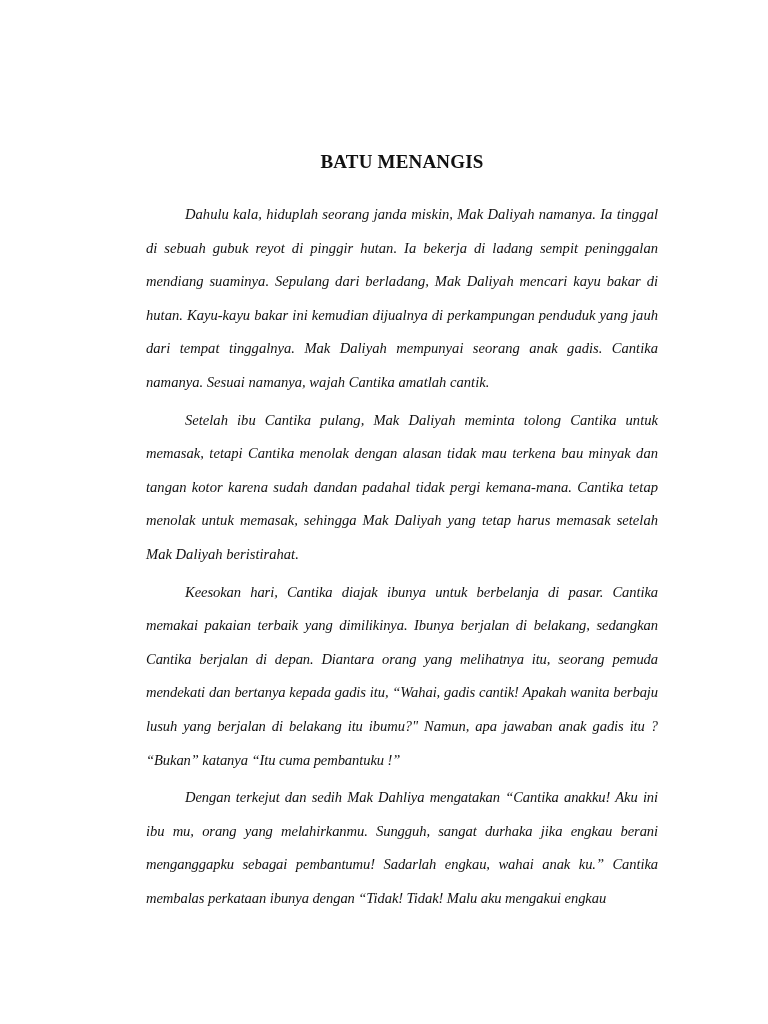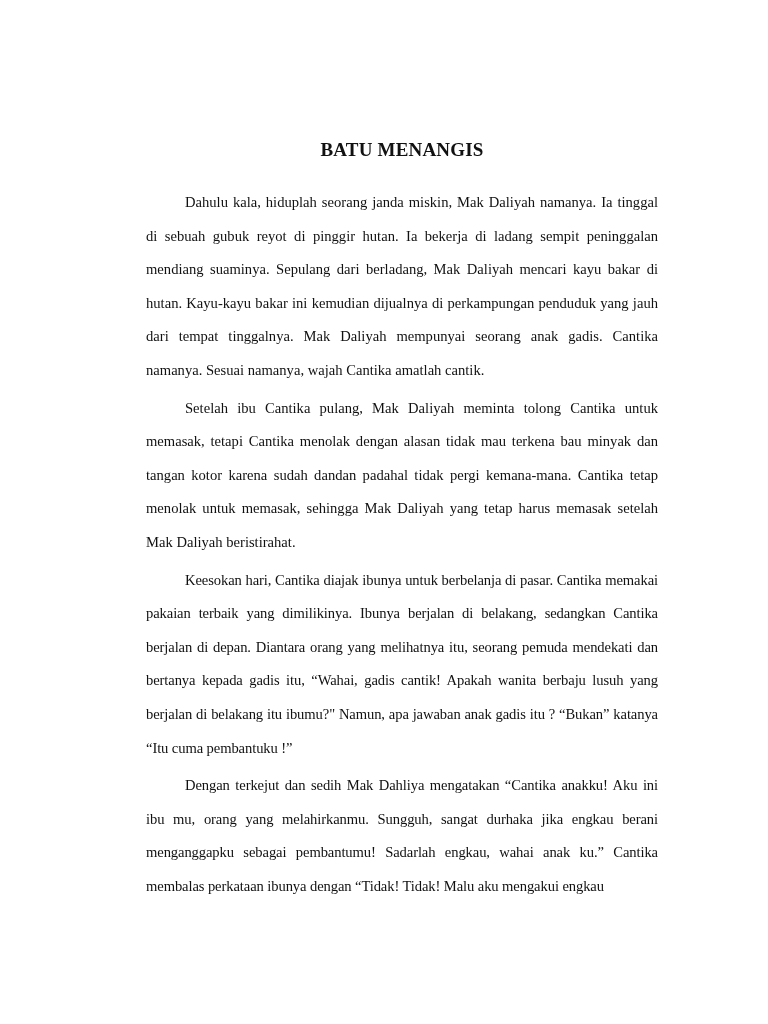--- a/index.html
+++ b/index.html
@@ -27,29 +27,30 @@
     position: absolute;
     left: 146px;
     top: 136px;
     width: 512px;
   }
   .title {
     text-align: center;
     font-weight: bold;
     font-size: 19px;
     line-height: 28px;
-    margin: 0 0 22px 0;
+    margin: 12px 0 22px 0;
     letter-spacing: 0.2px;
   }
   .para {
     font-size: 14.6px;
     line-height: 33.6px;
     text-align: justify;
     text-indent: 39px;
     margin: 0 0 4px 0;
+    font-style: italic;
   }
   .para.tight {
     letter-spacing: -0.1px;
   }
 </style>
 </head>
 <body>
 
 <div class="page">
   <div class="content">

